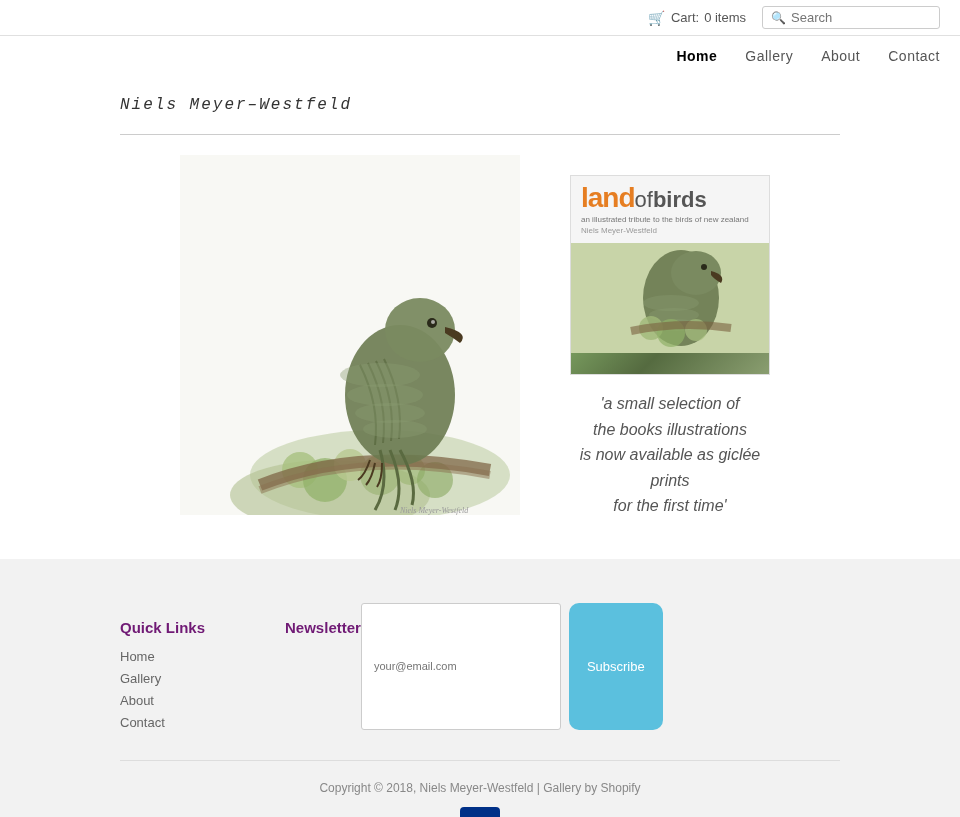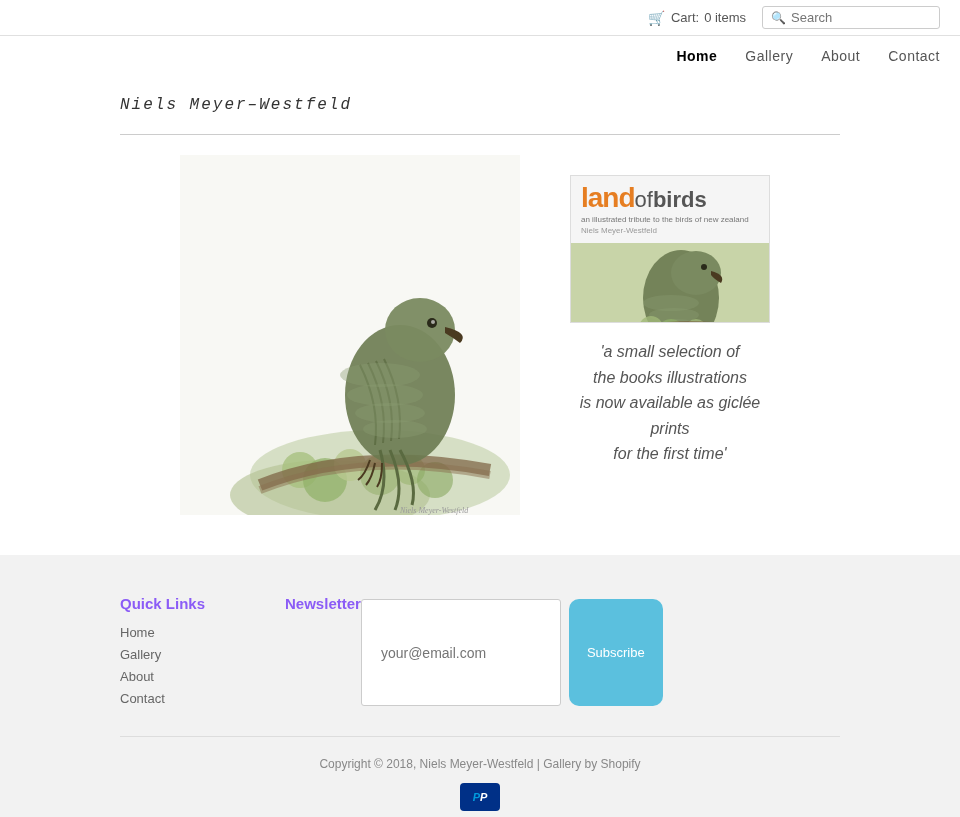--- a/index.html
+++ b/index.html
@@ -102,21 +102,21 @@
 
     .book-section {
       display: flex;
       flex-direction: column;
       align-items: center;
       gap: 16px;
       padding-top: 20px;
     }
     .book-cover {
       width: 200px;
-      height: 148px;
+      height: 200px;
       background: #fff;
       border: 1px solid #ddd;
       position: relative;
       overflow: hidden;
     }
     .book-cover-inner {
       width: 100%;
       height: 100%;
       display: flex;
       flex-direction: column;
@@ -173,22 +173,23 @@
       margin-top: 20px;
     }
     .footer-inner {
       display: flex;
       gap: 80px;
       margin-bottom: 30px;
     }
     .footer-section h3 {
       font-size: 15px;
       font-weight: 600;
-      color: #8b5cf6;
+      color: #701a75;
       margin-bottom: 12px;
+      margin-top: 20px;
     }
     .footer-links {
       list-style: none;
       display: flex;
       flex-direction: column;
       gap: 6px;
     }
     .footer-links a {
       text-decoration: none;
       color: #666;
@@ -199,22 +200,22 @@
       flex-direction: row;
     }
     .newsletter-row {
       display: flex;
       gap: 8px;
       margin-top: 4px;
     }
     .email-input {
       border: 1px solid #ccc;
       border-radius: 3px;
-      padding: 8px 19px;
-      font-size: 14px;
+      padding: 8px 12px;
+      font-size: 11px;
       color: #999;
       width: 200px;
       outline: none;
       background: #fff;
     }
     .subscribe-btn {
       background: #5bc0de;
       color: #fff;
       border: none;
       border-radius: 10px;

